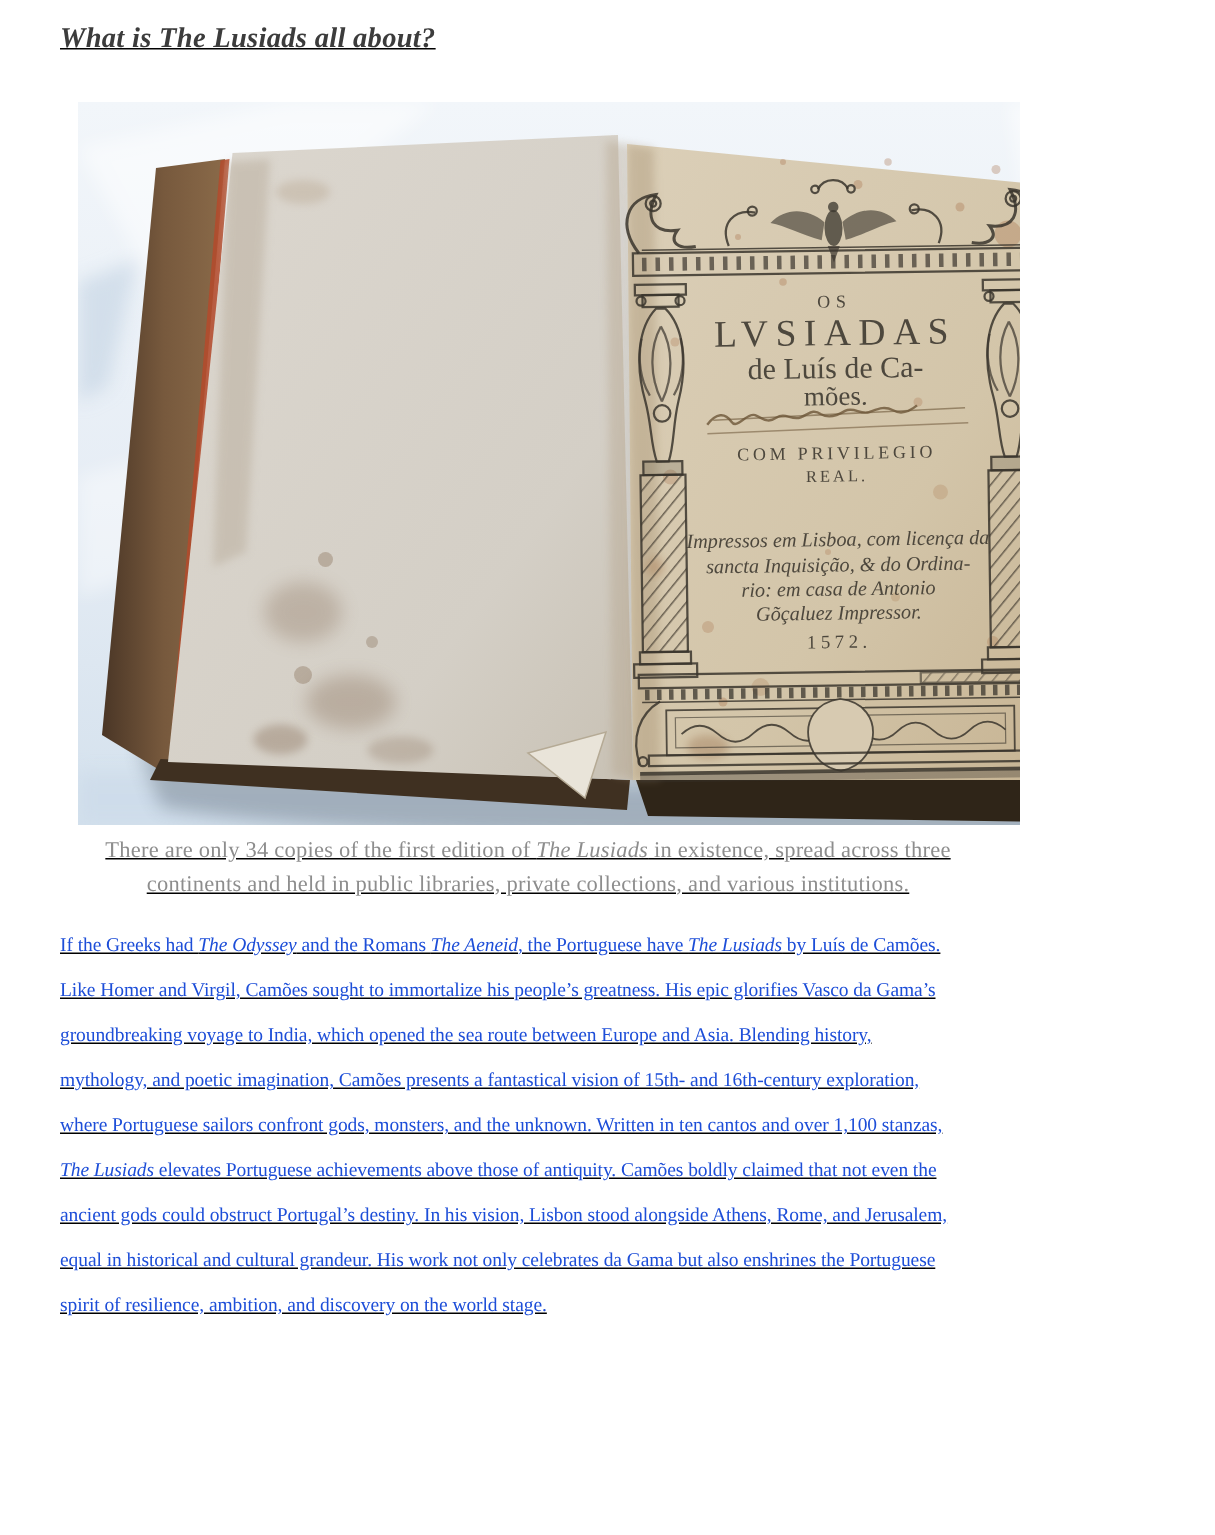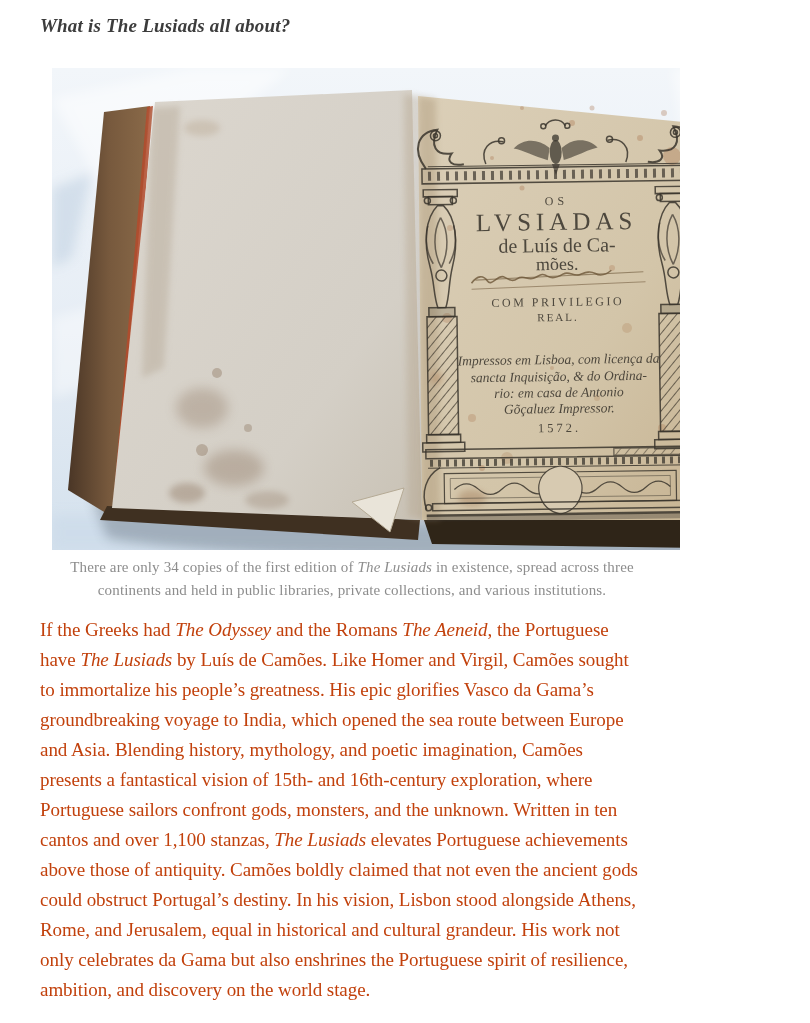--- a/index.html
+++ b/index.html
@@ -1,34 +1,34 @@
 <!DOCTYPE html>
 <html><head>
 <meta charset="utf-8">
 <style>
   html,body{margin:0;padding:0;background:#ffffff;}
   .page{
     width:680px;min-height:1023px;box-sizing:border-box;
     padding:14px 40px 18px;background:#ffffff;
-    font-family:"Liberation Serif",serif;position:relative;overflow:hidden;
+    font-family:"Liberation Serif",serif;position:relative;overflow:hidden;text-decoration:underline;
   }
   .heading{
     margin:0;font-size:19px;line-height:24px;font-weight:bold;font-style:italic;
     color:#3c3c3c;letter-spacing:.2px;
   }
   figure.book-figure{margin:30px 0 0 0;}
   .photo-wrap{width:716px;height:482px;margin-left:12px;overflow:hidden;}
   .photo-wrap svg{display:block;}
   figcaption{
     margin:6px auto 12px;width:624px;text-align:center;
     font-size:15px;line-height:22.5px;color:#8d8d8d;letter-spacing:.15px;
   }
   figcaption em{font-style:italic;}
   .body-par{
-    margin:14px 0 0 0;font-size:19px;line-height:30px;color:#c2410c;
+    margin:14px 0 0 0;font-size:13px;line-height:30px;color:#1d4ed8;
     letter-spacing:-.05px;
   }
   .body-par em{font-style:italic;}
 </style>
 </head>
 <body>
 
 <main class="page">
 
   <h1 class="heading">What is The Lusiads all about?</h1>

